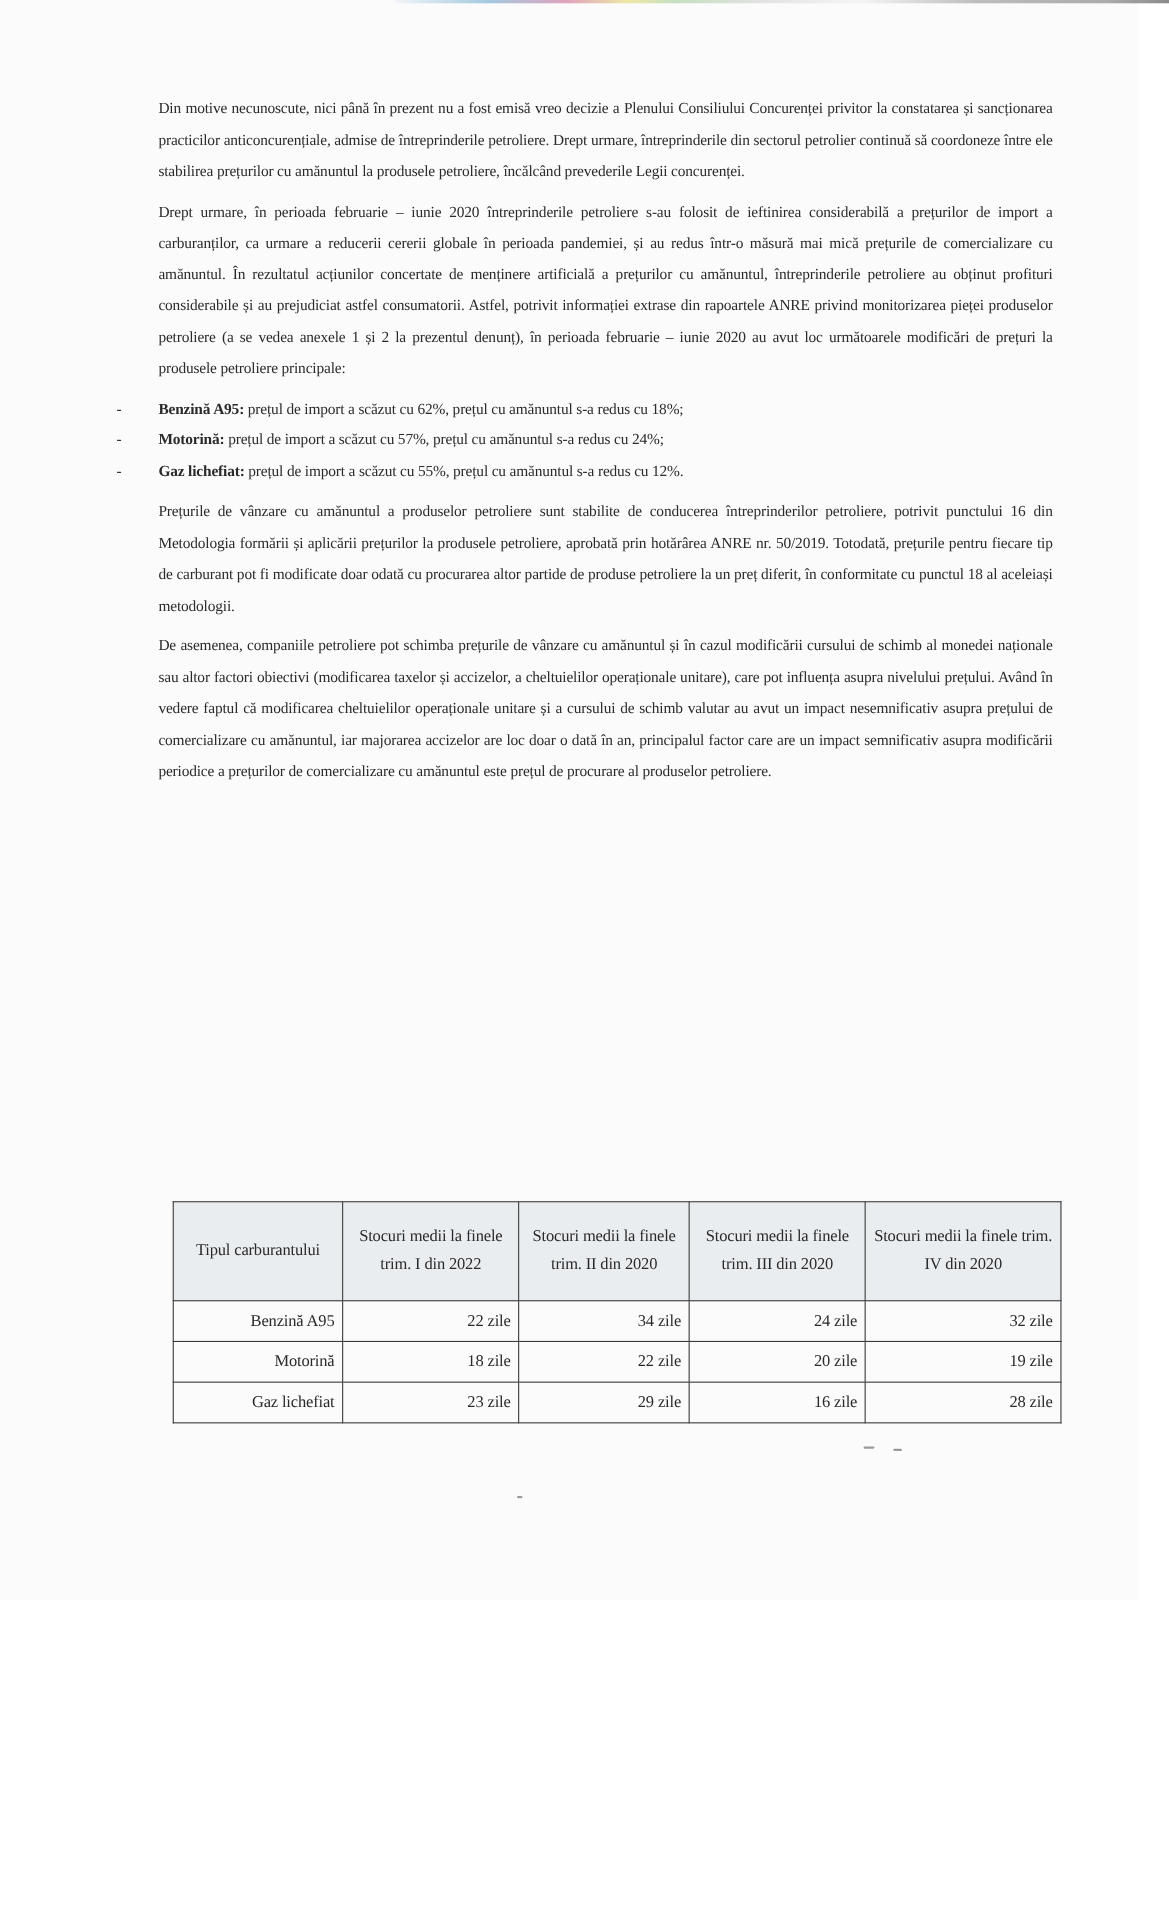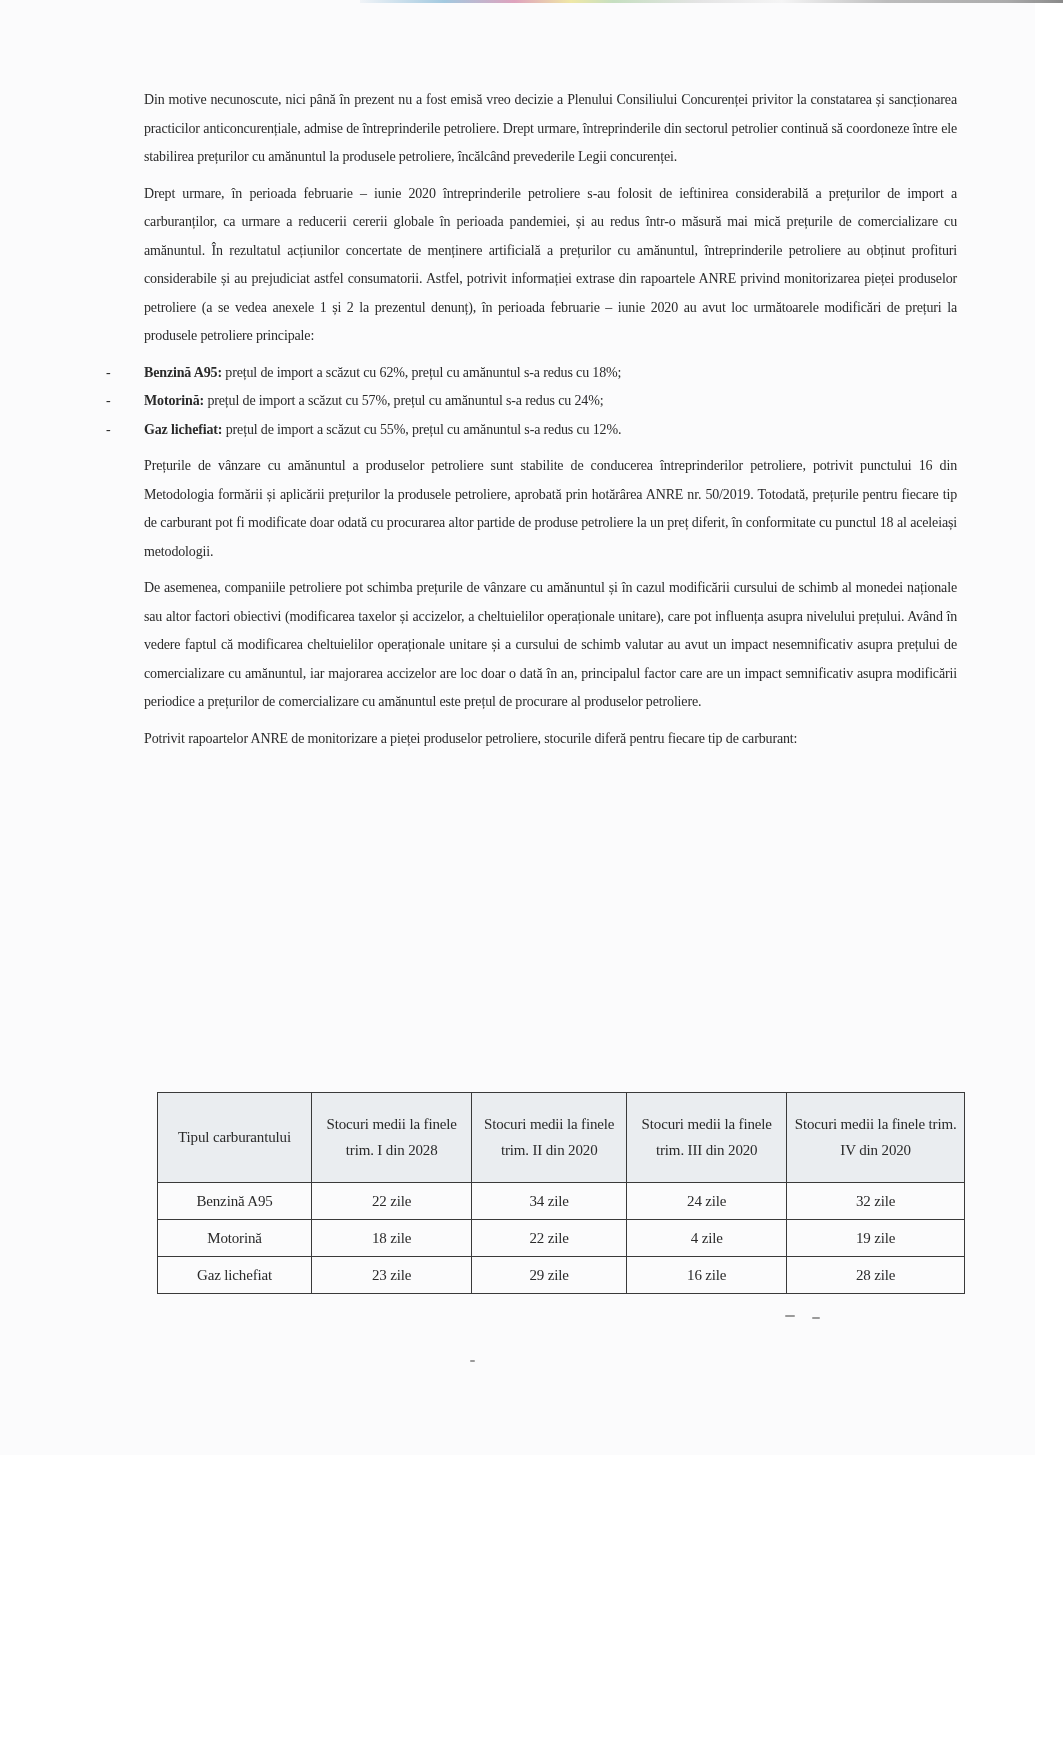--- a/index.html
+++ b/index.html
@@ -79,21 +79,21 @@
     }
     table.stocks th {
       background: #eaedf0;
       font-weight: normal;
       text-align: center;
       line-height: 26px;
       padding: 3px 6px 4px 6px;
       height: 82px;
     }
     table.stocks td {
-      text-align: center;
+      text-align: right;
       padding: 0 7px;
       height: 36px;
       line-height: 26px;
       margin-left: 16px;
     }
     .col0 { width: 150px; }
     .col1 { width: 162px; }
     .col2 { width: 156px; margin-left: 44px; }
     .col3 { width: 162px; }
     .col4 { width: 182px; }
@@ -127,46 +127,45 @@
       <b>Motorină:</b><span> prețul de import a scăzut cu 57%, prețul cu amănuntul s-a redus cu 24%;</span>
     </li>
     <li>
       <span class="dash">-</span>
       <b>Gaz lichefiat:</b><span> prețul de import a scăzut cu 55%, prețul cu amănuntul s-a redus cu 12%.</span>
     </li>
   </ul>
 
   <p class="para">Prețurile de vânzare cu amănuntul a produselor petroliere sunt stabilite de conducerea întreprinderilor petroliere, potrivit punctului 16 din Metodologia formării și aplicării prețurilor la produsele petroliere, aprobată prin hotărârea ANRE nr. 50/2019. Totodată, prețurile pentru fiecare tip de carburant pot fi modificate doar odată cu procurarea altor partide de produse petroliere la un preț diferit, în conformitate cu punctul 18 al aceleiași metodologii.</p>
   <p class="para">De asemenea, companiile petroliere pot schimba prețurile de vânzare cu amănuntul și în cazul modificării cursului de schimb al monedei naționale sau altor factori obiectivi (modificarea taxelor și accizelor, a cheltuielilor operaționale unitare), care pot influența asupra nivelului prețului. Având în vedere faptul că modificarea cheltuielilor operaționale unitare și a cursului de schimb valutar au avut un impact nesemnificativ asupra prețului de comercializare cu amănuntul, iar majorarea accizelor are loc doar o dată în an, principalul factor care are un impact semnificativ asupra modificării periodice a prețurilor de comercializare cu amănuntul este prețul de procurare al produselor petroliere.</p>
-  <p class="para">Potrivit rapoartelor ANRE de monitorizare a pieței produselor petroliere, stocurile diferă pentru fiecare tip de carburant:</p>
 </div>
 
 <table class="stocks">
   <thead>
     <tr>
       <th class="col0">Tipul carburantului</th>
-      <th class="col1">Stocuri medii la finele trim. I din 2028</th>
+      <th class="col1">Stocuri medii la finele trim. I din 2022</th>
       <th class="col2">Stocuri medii la finele trim. II din 2020</th>
       <th class="col3">Stocuri medii la finele trim. III din 2020</th>
       <th class="col4">Stocuri medii la finele trim. IV din 2020</th>
     </tr>
   </thead>
   <tbody>
     <tr>
       <td>Benzină A95</td>
       <td>22 zile</td>
       <td>34 zile</td>
       <td>24 zile</td>
       <td>32 zile</td>
     </tr>
     <tr>
       <td>Motorină</td>
       <td>18 zile</td>
       <td>22 zile</td>
-      <td>4 zile</td>
+      <td>20 zile</td>
       <td>19 zile</td>
     </tr>
     <tr>
       <td>Gaz lichefiat</td>
       <td>23 zile</td>
       <td>29 zile</td>
       <td>16 zile</td>
       <td>28 zile</td>
     </tr>
   </tbody>

